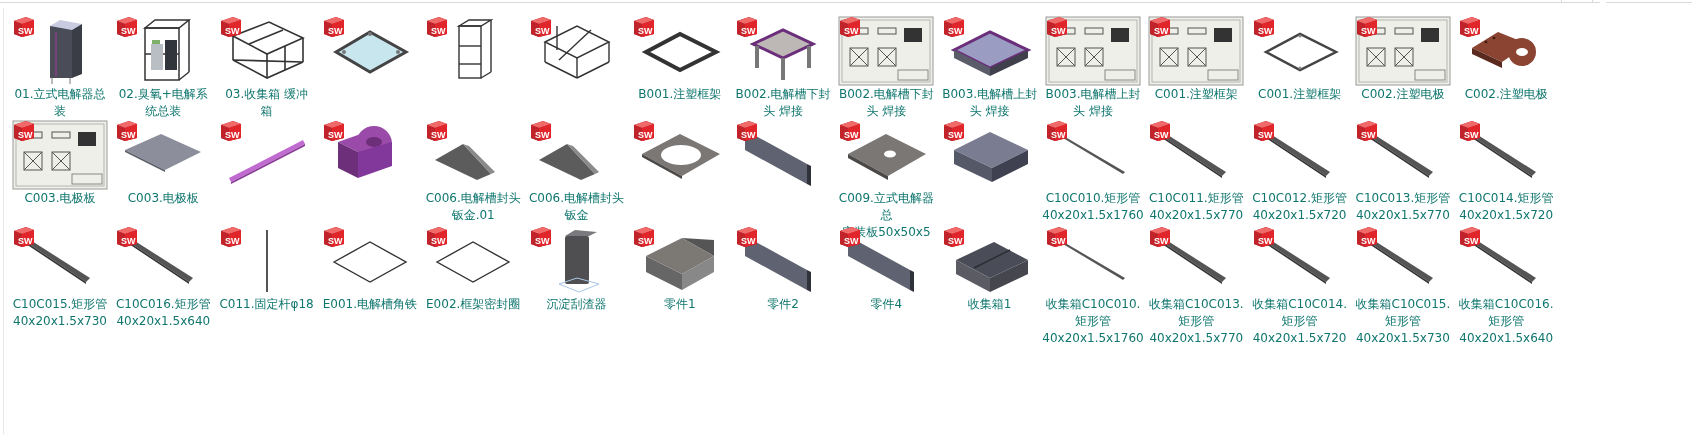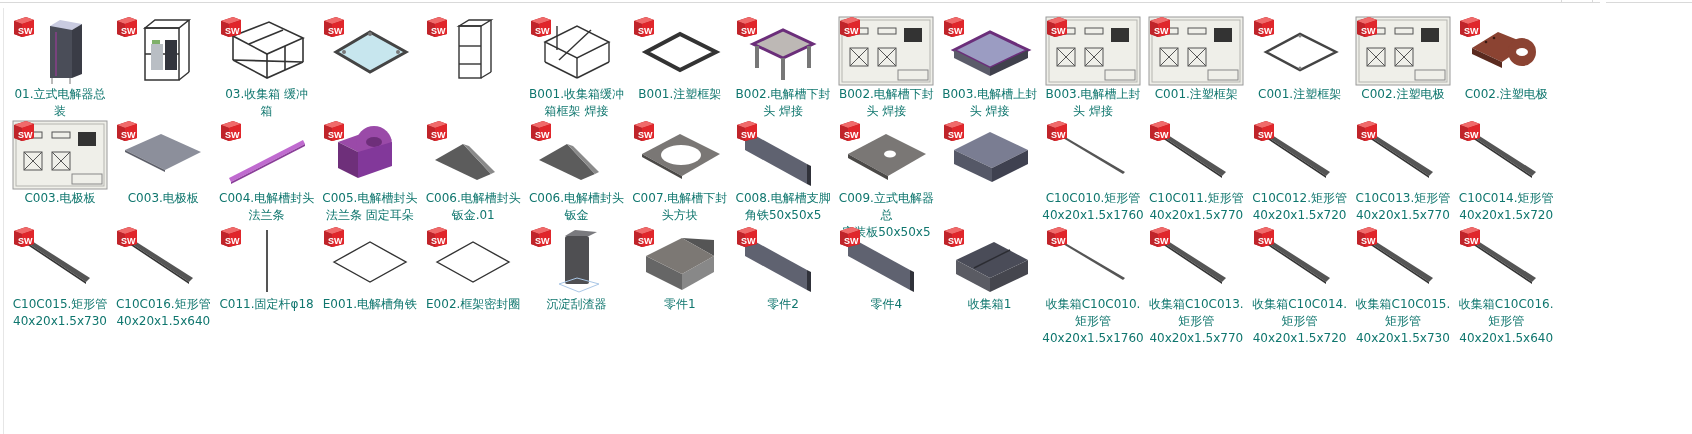--- a/index.html
+++ b/index.html
@@ -67,20 +67,24 @@
         </svg>
         <svg class="sw" viewBox="0 0 24 22">
           <polygon points="2,5 14,1 22,4 22,18 10,21 2,18" fill="#b81d22"></polygon>
           <polygon points="2,5 14,1 22,4 10,8" fill="#f06a6a"></polygon>
           <polygon points="10,8 22,4 22,18 10,21" fill="#e0262b"></polygon>
           <polygon points="2,5 10,8 10,21 2,18" fill="#c0242a"></polygon>
           <text x="6" y="18" font-size="9" font-weight="bold" fill="#fff" font-family="Liberation Sans, sans-serif">S</text>
           <text x="12" y="18" font-size="9" font-weight="bold" fill="#fff" font-family="Liberation Sans, sans-serif">W</text>
         </svg>
       </div>
+    <div class="label">
+        <div>02.臭氧+电解系</div>
+        <div>统总装</div>
+      </div>
   </div>
     <div class="item" title="03.收集箱 缓冲箱" style="left: 200.6px; top: 0px;">
     <div class="thumb">
         <svg width="96" height="70" viewBox="0 0 96 70">
           <g fill="none" stroke="#333" stroke-width="1.6">
             <polygon points="14,20 50,6 84,22 48,38"></polygon>
             <polygon points="14,44 48,62 84,46"></polygon>
             <line x1="14" y1="20" x2="14" y2="44"></line>
             <line x1="48" y1="38" x2="48" y2="62"></line>
             <line x1="84" y1="22" x2="84" y2="46"></line>
@@ -157,24 +161,20 @@
           </g>
         </svg>
         <svg class="sw" viewBox="0 0 24 22">
           <polygon points="2,5 14,1 22,4 22,18 10,21 2,18" fill="#b81d22"></polygon>
           <polygon points="2,5 14,1 22,4 10,8" fill="#f06a6a"></polygon>
           <polygon points="10,8 22,4 22,18 10,21" fill="#e0262b"></polygon>
           <polygon points="2,5 10,8 10,21 2,18" fill="#c0242a"></polygon>
           <text x="6" y="18" font-size="9" font-weight="bold" fill="#fff" font-family="Liberation Sans, sans-serif">S</text>
           <text x="12" y="18" font-size="9" font-weight="bold" fill="#fff" font-family="Liberation Sans, sans-serif">W</text>
         </svg>
-      </div>
-    <div class="label">
-        <div>B001.收集箱缓冲</div>
-        <div>箱框架 焊接</div>
       </div>
   </div>
     <div class="item" title="B001.注塑框架" style="left: 613.8px; top: 0px;">
     <div class="thumb">
         <svg width="96" height="70" viewBox="0 0 96 70">
           <polygon points="14,36 48,18 84,36 48,54" fill="none" stroke="#333" stroke-width="4"></polygon>
         </svg>
         <svg class="sw" viewBox="0 0 24 22">
           <polygon points="2,5 14,1 22,4 22,18 10,21 2,18" fill="#b81d22"></polygon>
           <polygon points="2,5 14,1 22,4 10,8" fill="#f06a6a"></polygon>
@@ -458,47 +458,39 @@
         </svg>
         <svg class="sw" viewBox="0 0 24 22">
           <polygon points="2,5 14,1 22,4 22,18 10,21 2,18" fill="#b81d22"></polygon>
           <polygon points="2,5 14,1 22,4 10,8" fill="#f06a6a"></polygon>
           <polygon points="10,8 22,4 22,18 10,21" fill="#e0262b"></polygon>
           <polygon points="2,5 10,8 10,21 2,18" fill="#c0242a"></polygon>
           <text x="6" y="18" font-size="9" font-weight="bold" fill="#fff" font-family="Liberation Sans, sans-serif">S</text>
           <text x="12" y="18" font-size="9" font-weight="bold" fill="#fff" font-family="Liberation Sans, sans-serif">W</text>
         </svg>
       </div>
-    <div class="label">
-        <div>C004.电解槽封头</div>
-        <div>法兰条</div>
-      </div>
   </div>
     <div class="item" title="C005.电解槽封头法兰条 固定耳朵" style="left: 303.9px; top: 104px;">
     <div class="thumb">
         <svg width="96" height="70" viewBox="0 0 96 70">
           <polygon points="16,22 50,10 70,20 36,32" fill="#9a4aa8"></polygon>
           <circle cx="52" cy="24" r="18" fill="#9a4aa8"></circle>
           <ellipse cx="52" cy="22" rx="8" ry="5" fill="#6e2f7a"></ellipse>
           <polygon points="16,22 36,32 36,58 16,48" fill="#6e2f7a"></polygon>
           <polygon points="36,32 70,22 70,46 36,58" fill="#82389a"></polygon>
         </svg>
         <svg class="sw" viewBox="0 0 24 22">
           <polygon points="2,5 14,1 22,4 22,18 10,21 2,18" fill="#b81d22"></polygon>
           <polygon points="2,5 14,1 22,4 10,8" fill="#f06a6a"></polygon>
           <polygon points="10,8 22,4 22,18 10,21" fill="#e0262b"></polygon>
           <polygon points="2,5 10,8 10,21 2,18" fill="#c0242a"></polygon>
           <text x="6" y="18" font-size="9" font-weight="bold" fill="#fff" font-family="Liberation Sans, sans-serif">S</text>
           <text x="12" y="18" font-size="9" font-weight="bold" fill="#fff" font-family="Liberation Sans, sans-serif">W</text>
         </svg>
       </div>
-    <div class="label">
-        <div>C005.电解槽封头</div>
-        <div>法兰条 固定耳朵</div>
-      </div>
   </div>
     <div class="item" title="C006.电解槽封头钣金.01" style="left: 407.2px; top: 104px;">
     <div class="thumb">
         <svg width="96" height="70" viewBox="0 0 96 70">
           <polygon points="10,40 38,24 66,54 52,60" fill="#5c5c5c"></polygon>
           <polygon points="38,24 66,54 70,52 44,26" fill="#8a8a8a"></polygon>
         </svg>
         <svg class="sw" viewBox="0 0 24 22">
           <polygon points="2,5 14,1 22,4 22,18 10,21 2,18" fill="#b81d22"></polygon>
           <polygon points="2,5 14,1 22,4 10,8" fill="#f06a6a"></polygon>
@@ -542,43 +534,35 @@
         </svg>
         <svg class="sw" viewBox="0 0 24 22">
           <polygon points="2,5 14,1 22,4 22,18 10,21 2,18" fill="#b81d22"></polygon>
           <polygon points="2,5 14,1 22,4 10,8" fill="#f06a6a"></polygon>
           <polygon points="10,8 22,4 22,18 10,21" fill="#e0262b"></polygon>
           <polygon points="2,5 10,8 10,21 2,18" fill="#c0242a"></polygon>
           <text x="6" y="18" font-size="9" font-weight="bold" fill="#fff" font-family="Liberation Sans, sans-serif">S</text>
           <text x="12" y="18" font-size="9" font-weight="bold" fill="#fff" font-family="Liberation Sans, sans-serif">W</text>
         </svg>
       </div>
-    <div class="label">
-        <div>C007.电解槽下封</div>
-        <div>头方块</div>
-      </div>
   </div>
     <div class="item" title="C008.电解槽支脚角铁50x50x5" style="left: 717.1px; top: 104px;">
     <div class="thumb">
         <svg width="96" height="70" viewBox="0 0 96 70">
           <polygon points="10,10 72,44 72,64 10,30" fill="#5f6270"></polygon>
           <polygon points="72,44 76,46 76,66 72,64" fill="#30323a"></polygon>
         </svg>
         <svg class="sw" viewBox="0 0 24 22">
           <polygon points="2,5 14,1 22,4 22,18 10,21 2,18" fill="#b81d22"></polygon>
           <polygon points="2,5 14,1 22,4 10,8" fill="#f06a6a"></polygon>
           <polygon points="10,8 22,4 22,18 10,21" fill="#e0262b"></polygon>
           <polygon points="2,5 10,8 10,21 2,18" fill="#c0242a"></polygon>
           <text x="6" y="18" font-size="9" font-weight="bold" fill="#fff" font-family="Liberation Sans, sans-serif">S</text>
           <text x="12" y="18" font-size="9" font-weight="bold" fill="#fff" font-family="Liberation Sans, sans-serif">W</text>
         </svg>
-      </div>
-    <div class="label">
-        <div>C008.电解槽支脚</div>
-        <div>角铁50x50x5</div>
       </div>
   </div>
     <div class="item" title="C009.电解槽角铁安装板50x50x5" style="left: 820.4px; top: 104px;">
     <div class="thumb">
         <svg width="96" height="70" viewBox="0 0 96 70">
           <polygon points="10,34 48,14 88,34 50,56" fill="#7a7775"></polygon>
           <ellipse cx="52" cy="34" rx="6" ry="3.5" fill="#fff"></ellipse>
           <polygon points="10,34 50,56 50,60 10,38" fill="#4b4947"></polygon>
         </svg>
         <svg class="sw" viewBox="0 0 24 22">

